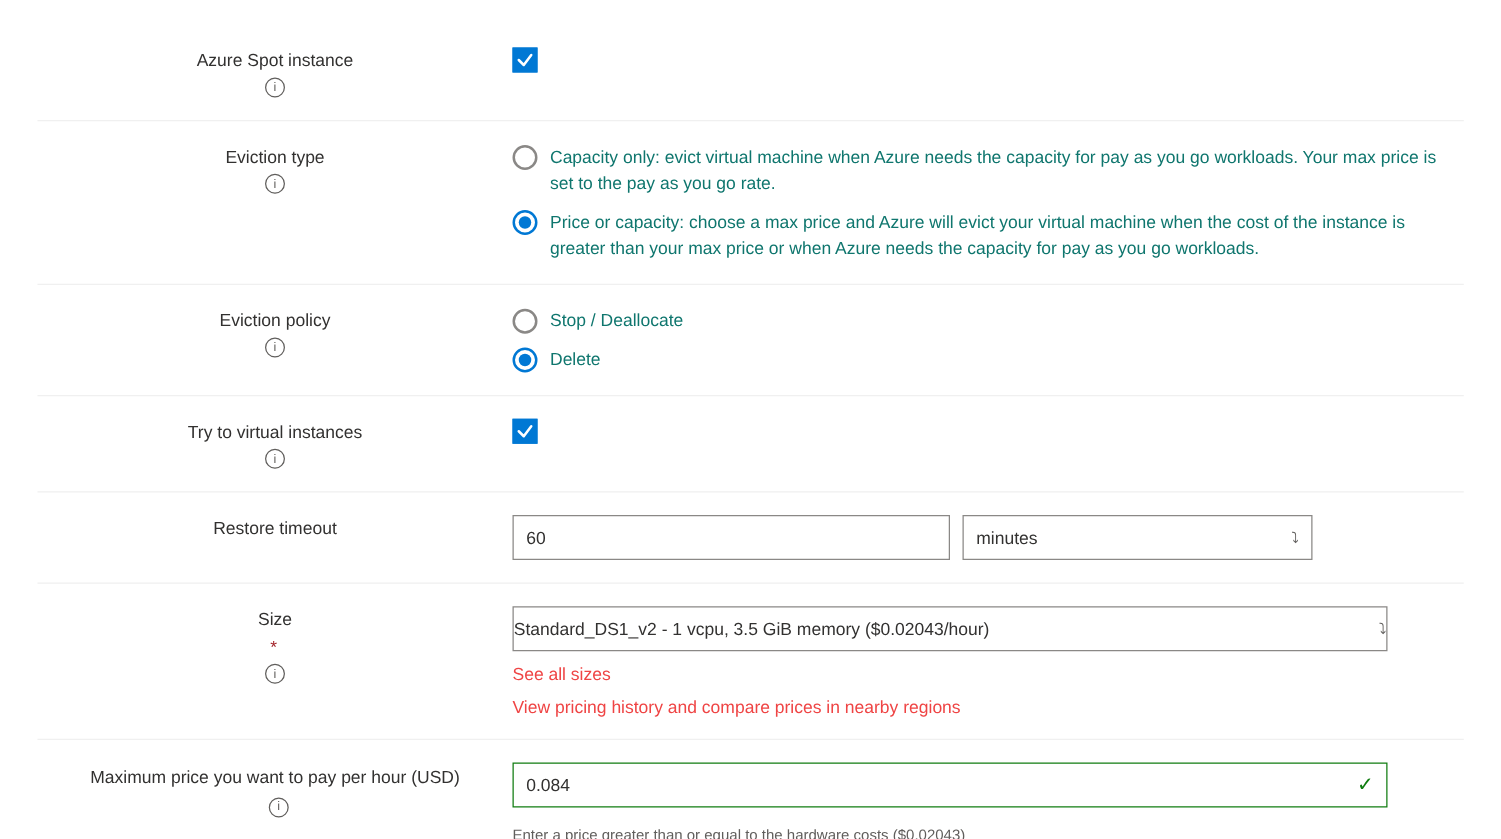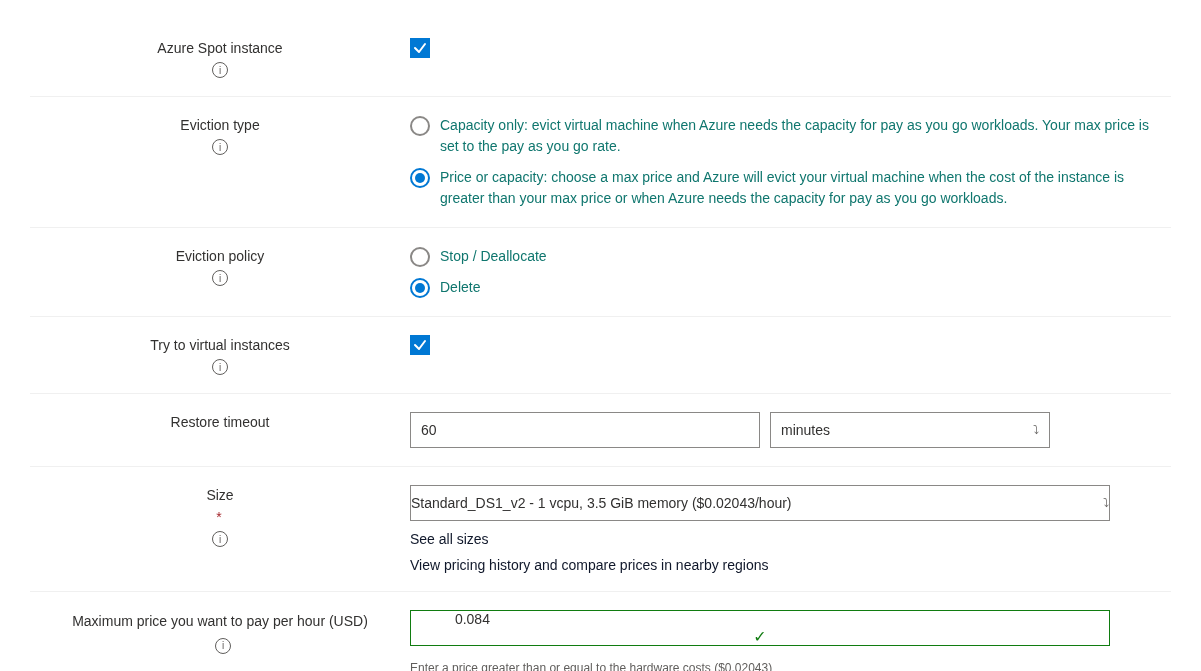--- a/index.html
+++ b/index.html
@@ -144,36 +144,35 @@
       height: 36px;
       border: 1px solid #8a8886;
       padding: 0 0;
       font-size: 14px;
       display: flex;
       align-items: center;
       justify-content: space-between;
       cursor: pointer;
     }
     .link {
-      color: #0f172a;
+      color: #ef4444;
       text-decoration: none;
       font-size: 14px;
       cursor: pointer;
     }
     .max-price-input {
       width: 700px;
       height: 36px;
       border: 1px solid #107c10;
       padding: 0 10px;
       font-size: 14px;
       color: #323130;
       display: flex;
       align-items: center;
       justify-content: space-between;
-      flex-direction: column;
     }
     .check-green {
       color: #107c10;
       font-size: 16px;
     }
     .hint-text {
       font-size: 12px;
       color: #605e5c;
       margin-top: 5px;
     }

